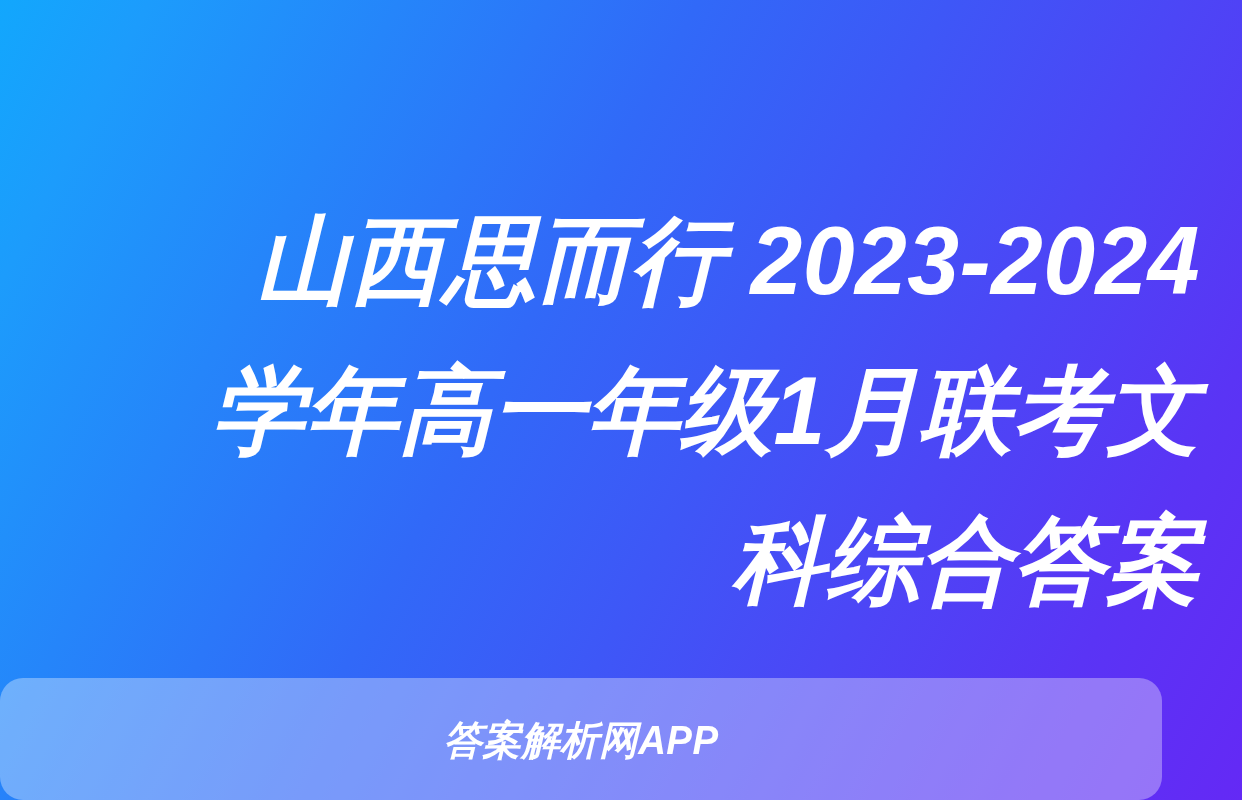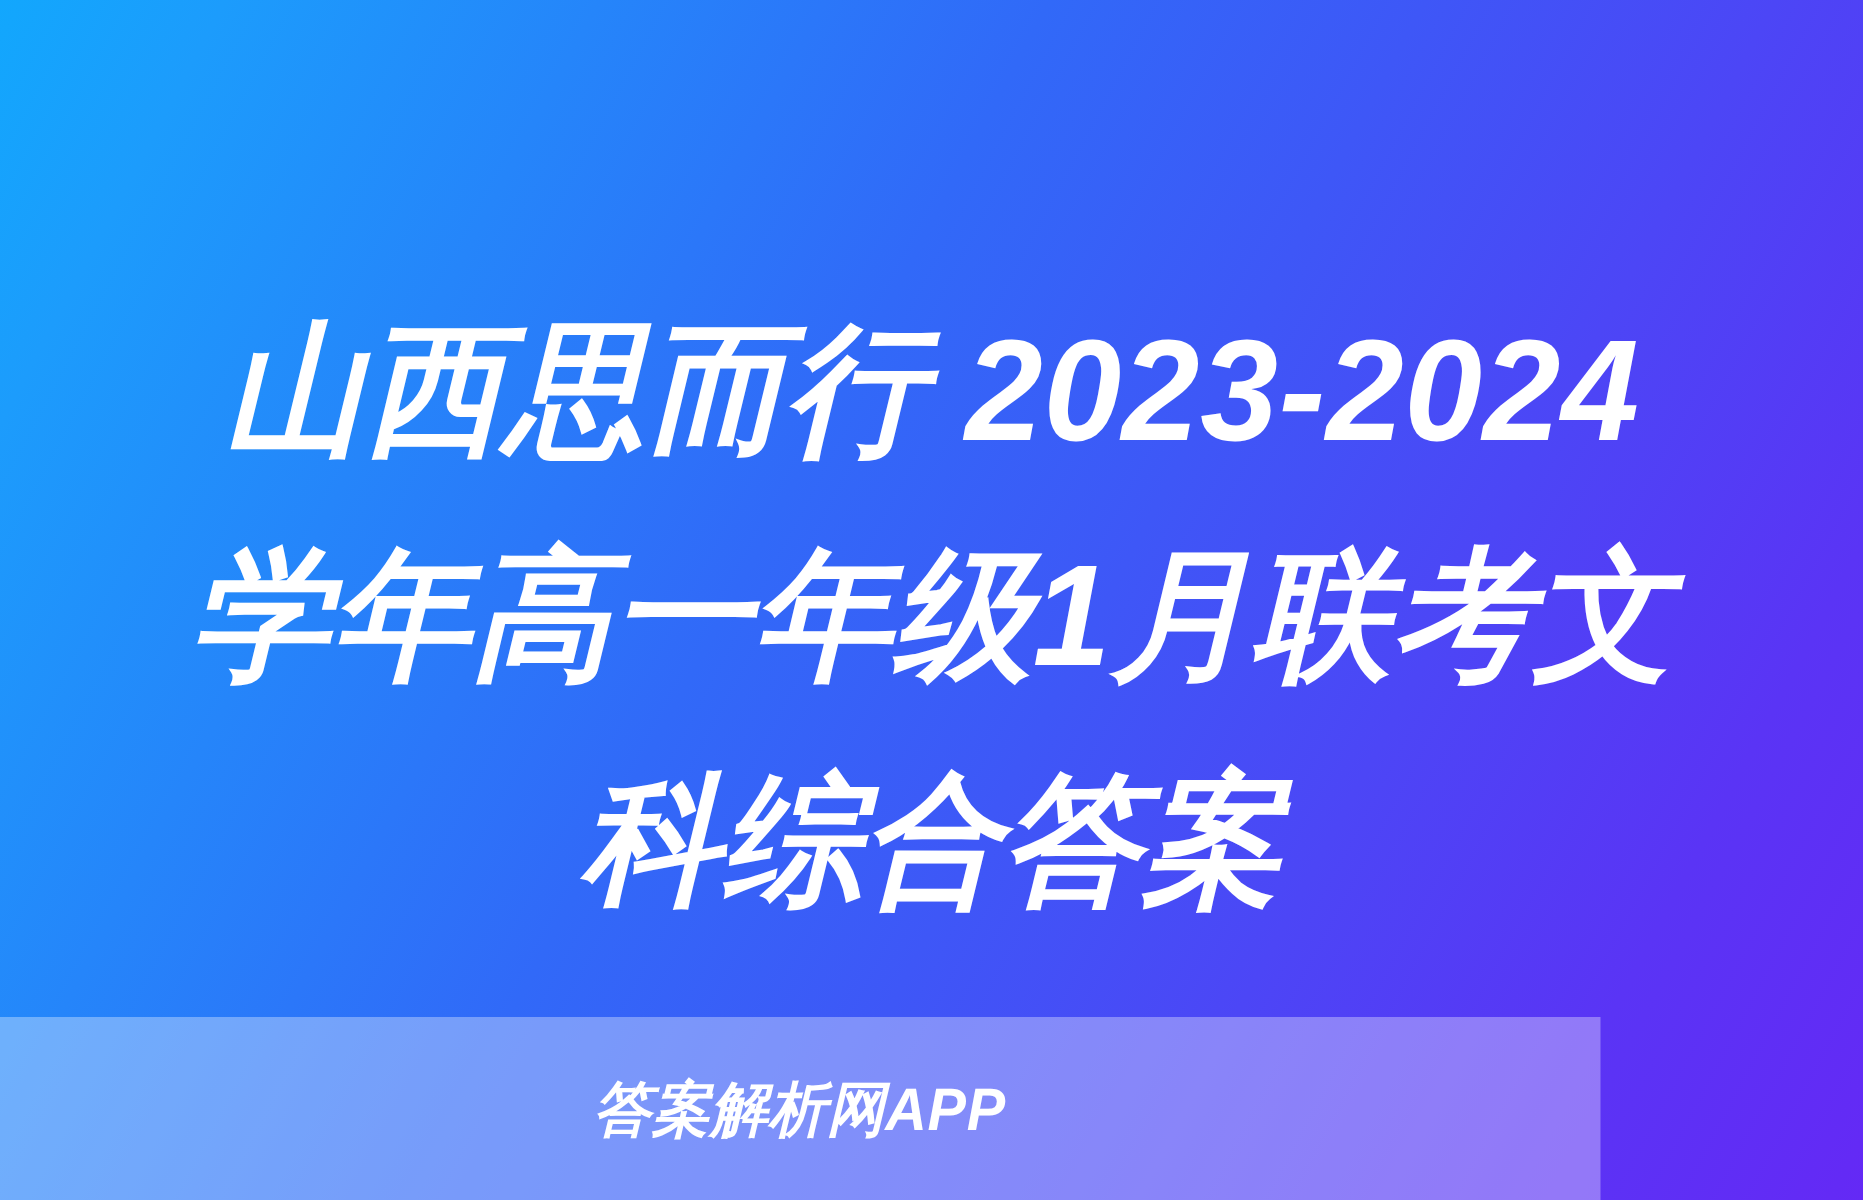--- a/index.html
+++ b/index.html
@@ -27,21 +27,21 @@
     font-family: "Liberation Sans", "DejaVu Sans", sans-serif;
     -webkit-font-smoothing: antialiased;
   }
 
   
   #title-block {
     position: absolute;
     left: 0;
     top: 186px;
     width: 1242px;
-    text-align: center;
+    text-align: right;
     padding: 0 24px;
     box-sizing: border-box;
   }
 
   .title-line {
     display: block;
     color: #ffffff;
     font-size: 96px;
     line-height: 150px;
     font-weight: 700;
@@ -50,26 +50,27 @@
     white-space: nowrap;
     transform: scaleX(0.97);
     transform-origin: center center;
   }
 
   
   #watermark-band {
     position: absolute;
     left: 0;
     top: 678px;
-    width: 1067px;
+    width: 1162px;
     height: 122px;
     background: rgba(255, 255, 255, 0.34);
     display: flex;
     align-items: center;
     justify-content: center;
+    border-radius: 23px;
   }
 
   #watermark-text {
     color: #ffffff;
     font-size: 40px;
     line-height: 44px;
     font-weight: 700;
     font-style: italic;
     letter-spacing: 0.5px;
     white-space: nowrap;

